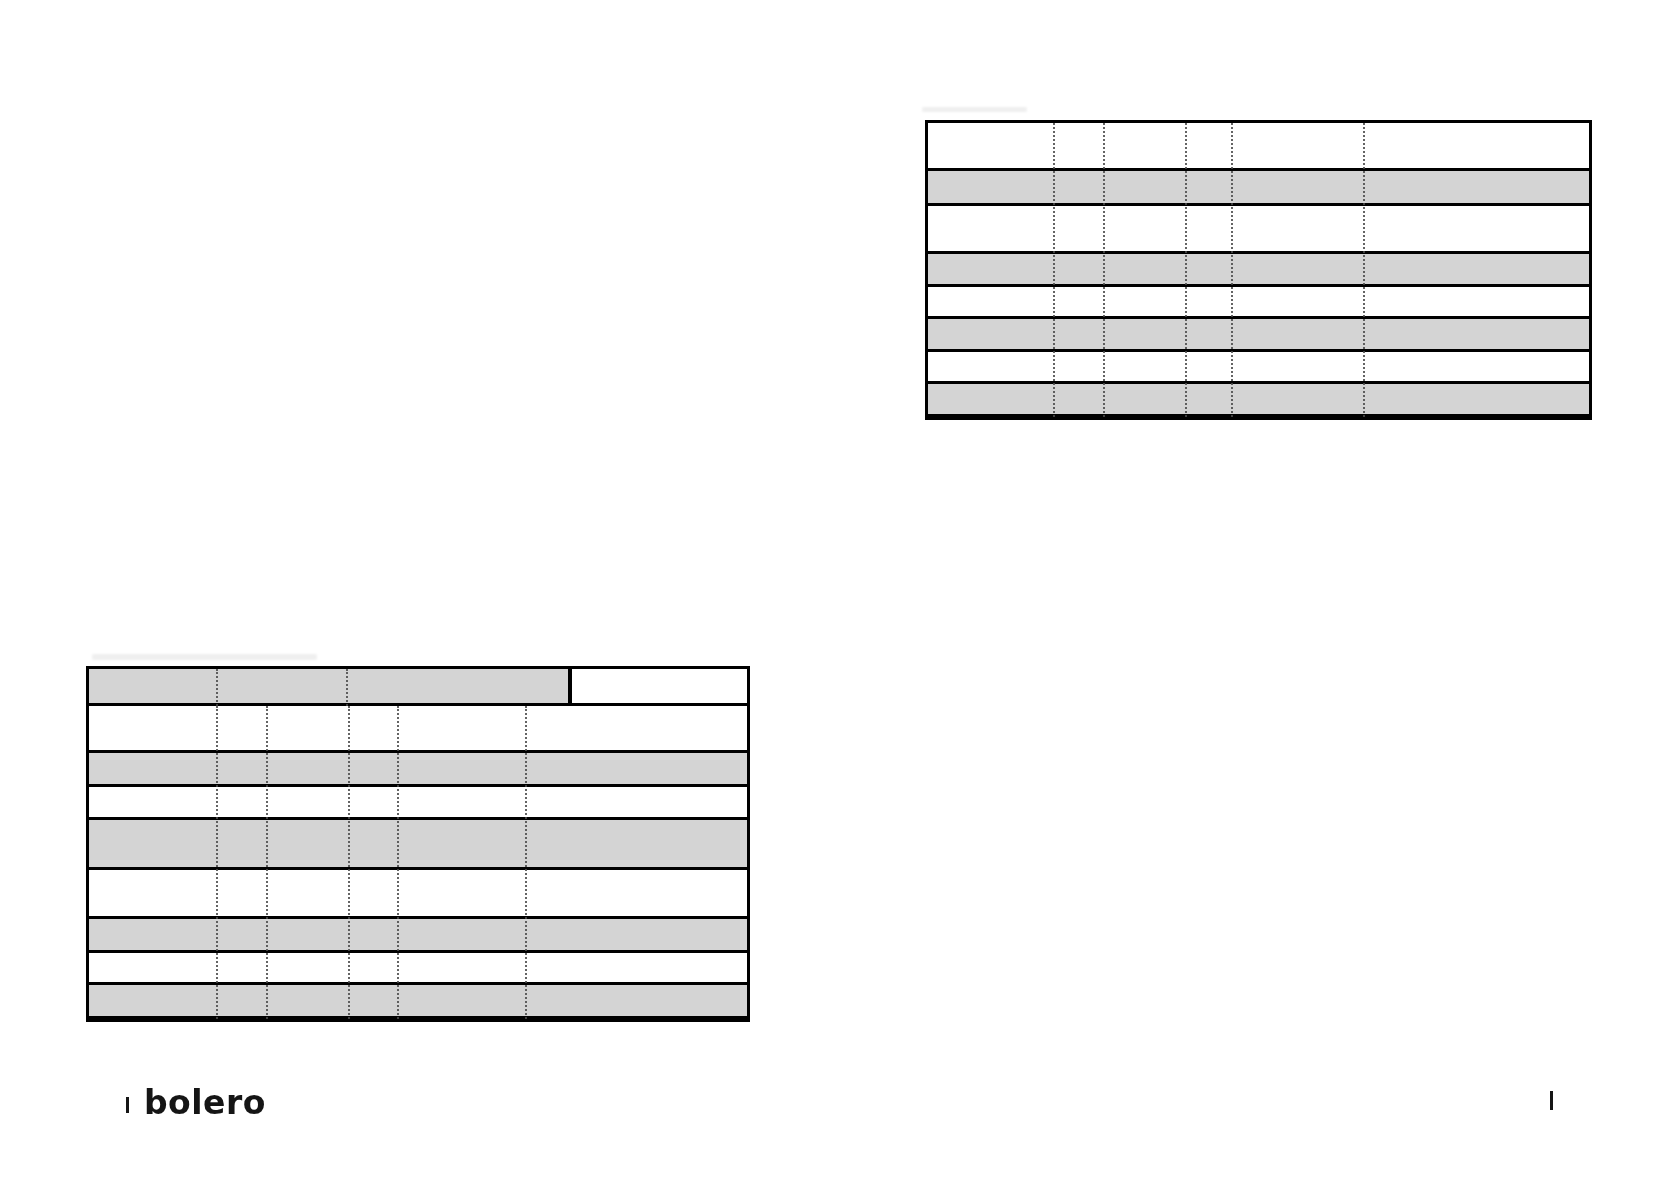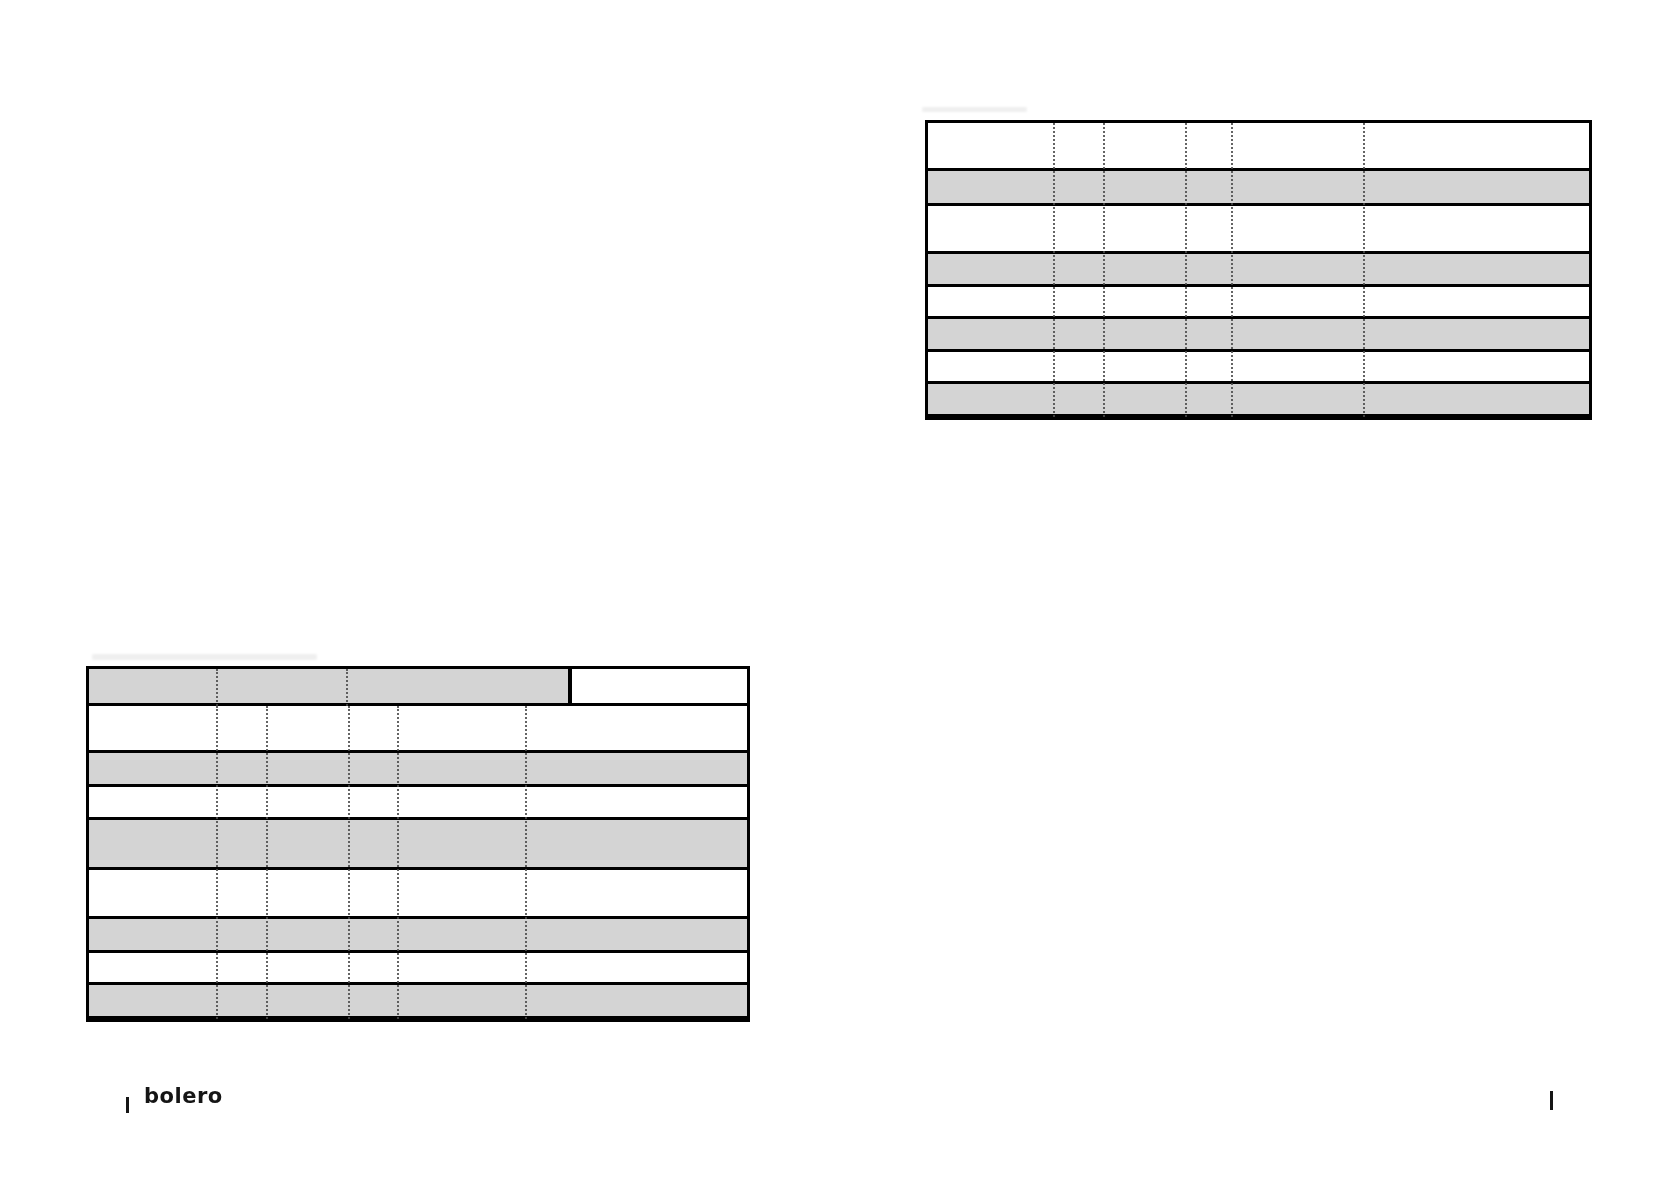--- a/index.html
+++ b/index.html
@@ -61,21 +61,21 @@
     position: absolute;
     width: 3px;
     background: var(--logo, #111);
   }
   .crop-left  { left: 126px;  top: 1097px; height: 16px; }
   .crop-right { left: 1550px; top: 1091px; height: 19px; }
 
   .logo {
     position: absolute;
     left: 144px; top: 1086px;
-    font-size: 21px;
+    font-size: 33px;
     line-height: 1;
     font-weight: bold;
     letter-spacing: 0.5px;
     color: var(--logo, #111);
     font-family: "DejaVu Sans", sans-serif;
     text-align: right;
   }
 </style>
 </head>
 <body style="--stripe: #d4d4d4; --border: #000000; --dotted: #4a4a4a; --logo: #151515;">

